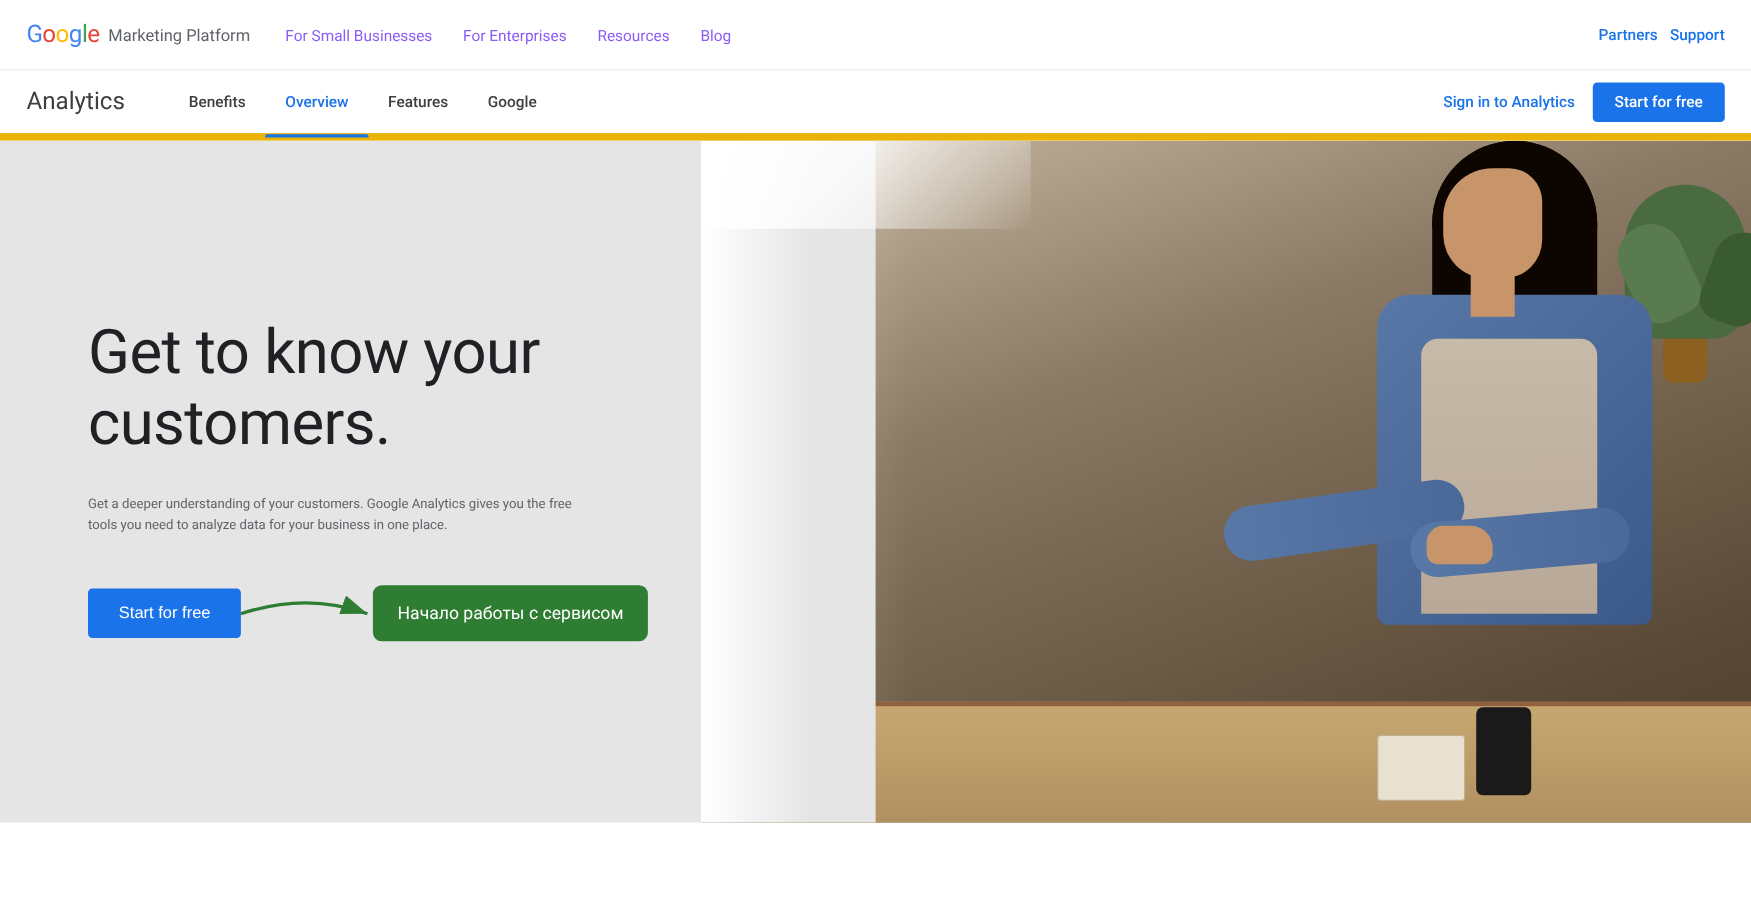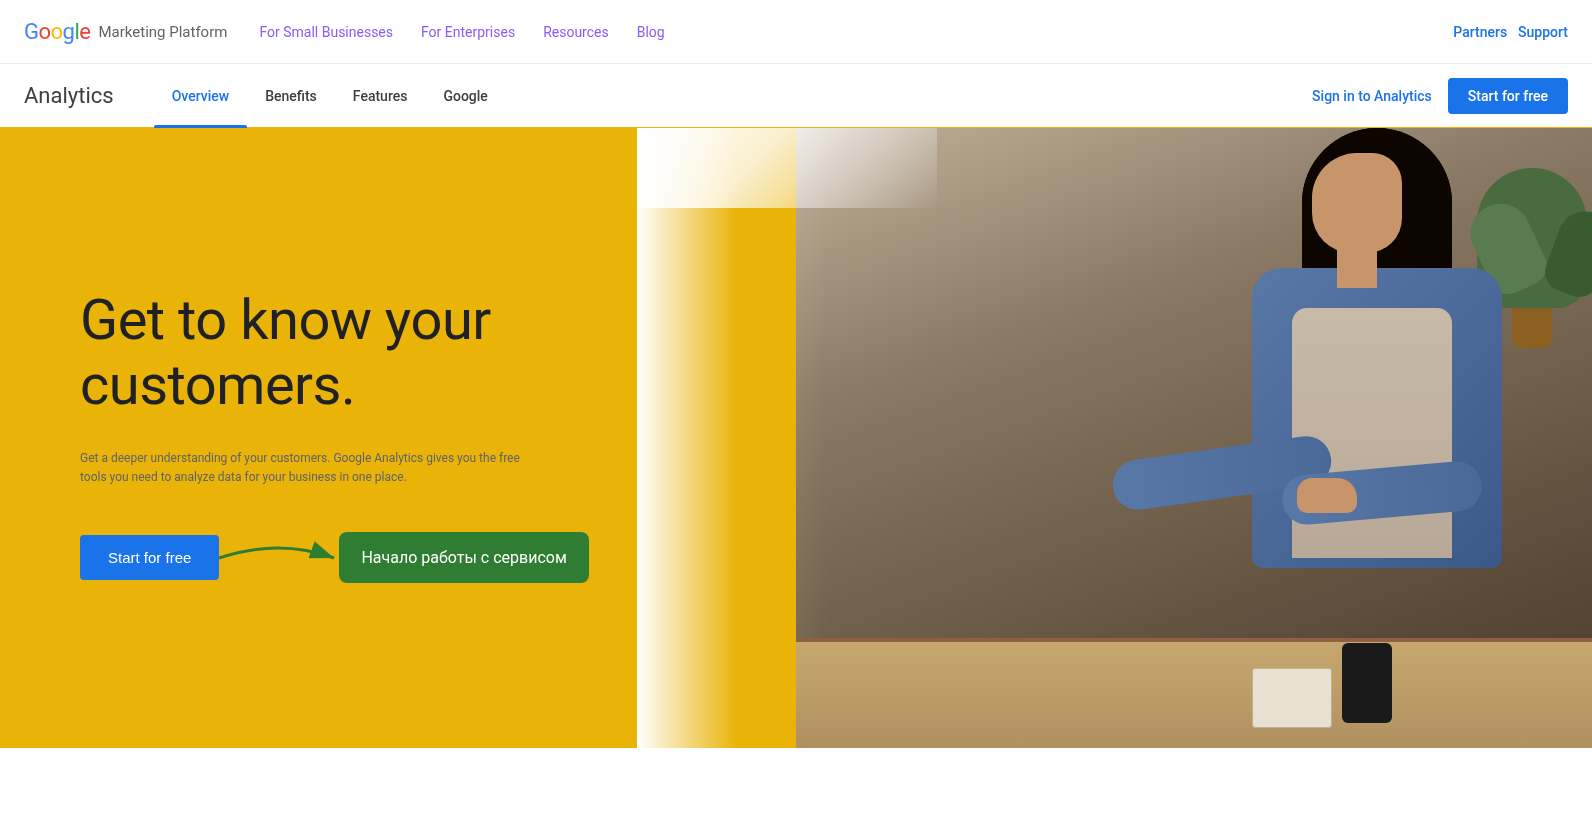--- a/index.html
+++ b/index.html
@@ -60,21 +60,21 @@
       text-decoration: none;
       font-weight: 500;
     }
 
     
     .secondary-nav {
       display: flex;
       align-items: center;
       height: 64px;
       padding: 0 24px;
-      border-bottom: 1px solid #eab308;
+      border-bottom: 7px solid #eab308;
       position: relative;
     }
     .analytics-brand {
       font-size: 22px;
       color: #3c4043;
       font-weight: 400;
       margin-right: 40px;
     }
     .secondary-nav-links {
       display: flex;
@@ -139,21 +139,21 @@
       position: relative;
       overflow: hidden;
     }
     .hero-content {
       width: 50%;
       padding: 80px 60px 80px 80px;
       display: flex;
       flex-direction: column;
       justify-content: center;
       z-index: 2;
-      background: #eab308;
+      background: #e5e5e5;
     }
     .hero-title {
       font-size: 56px;
       font-weight: 400;
       color: #202124;
       line-height: 1.15;
       margin-bottom: 32px;
       letter-spacing: -0.5px;
     }
     .hero-description {
@@ -502,24 +502,24 @@
   <div class="top-nav-right">
     <a href="#">Partners</a>
     <a href="#">Support</a>
   </div>
 </nav>
 
 <nav class="secondary-nav">
   <span class="analytics-brand">Analytics</span>
   <ul class="secondary-nav-links">
     <li>
-        <a href="#" class="active">Overview</a>
+        <a href="#">Benefits</a>
       </li>
     <li>
-        <a href="#">Benefits</a>
+        <a href="#" class="active">Overview</a>
       </li>
     <li>
         <a href="#">Features</a>
       </li>
     <li>
         <a href="#">Google</a>
       </li>
   </ul>
   <div class="secondary-nav-right">
     <a href="#" class="sign-in-link">Sign in to Analytics</a>

